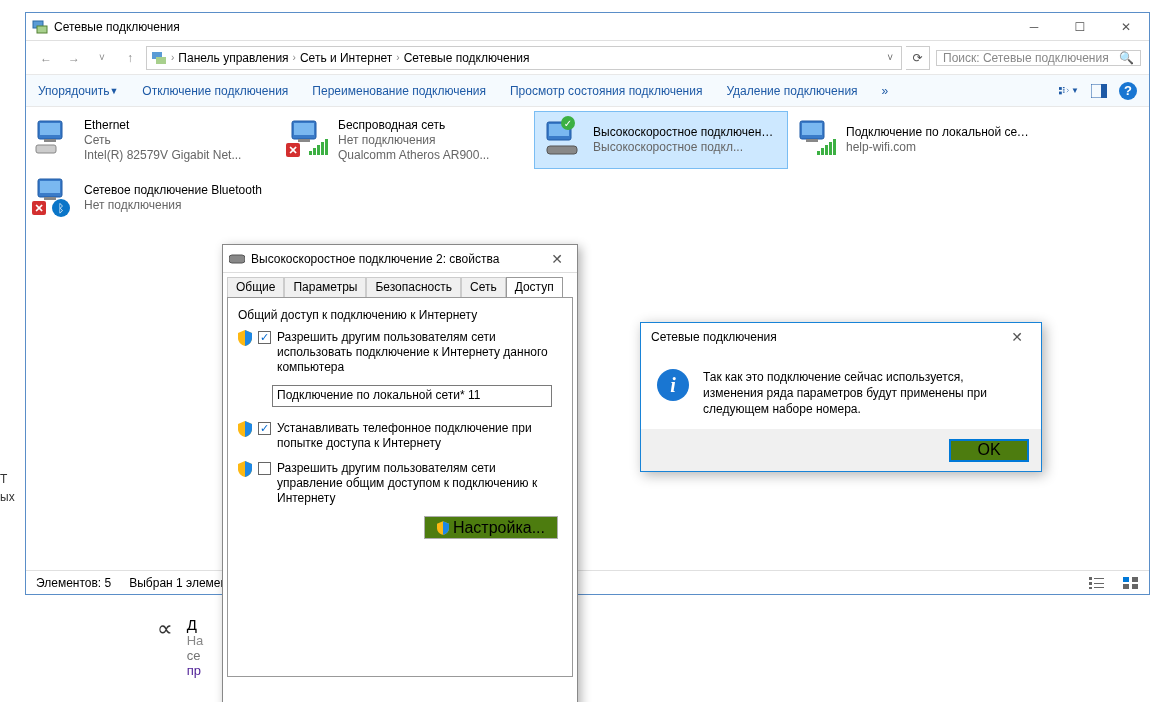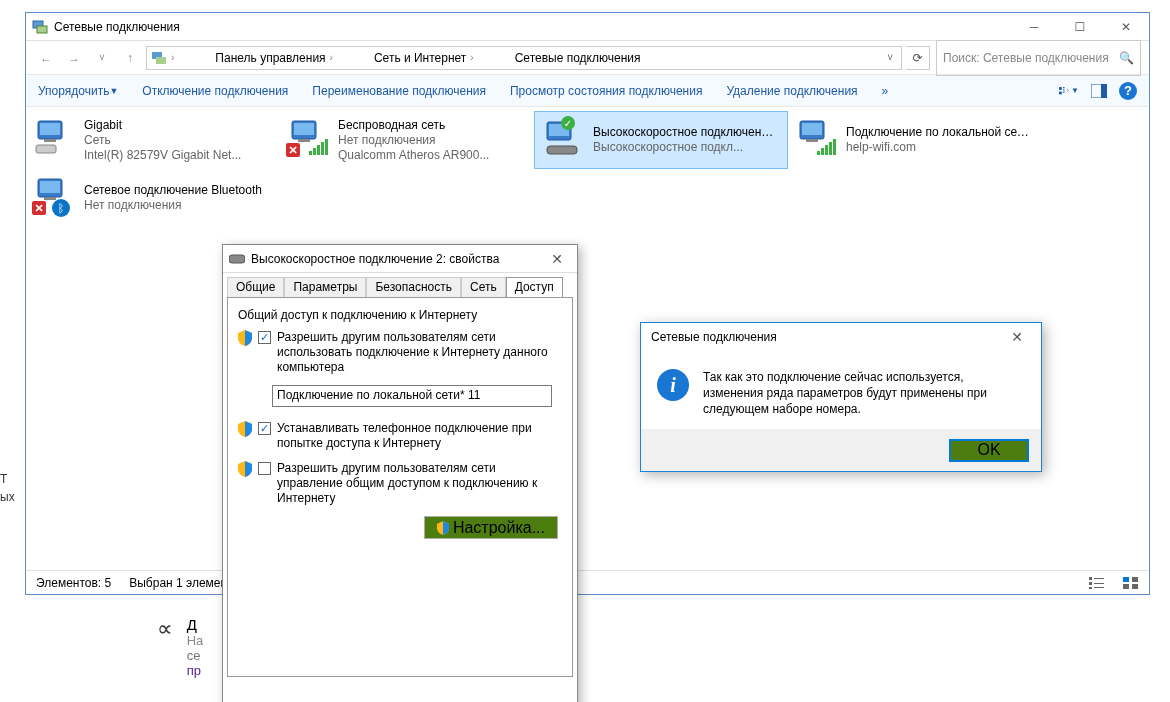--- a/index.html
+++ b/index.html
@@ -12,25 +12,25 @@
 .titlebar { height: 28px; display: flex; align-items: center; background: #fff; border-bottom: 1px solid #e0e0e0; }
 .titlebar-icon { width: 16px; height: 16px; margin: 0 6px; }
 .titlebar-title { flex: 1; font-size: 12px; }
 .win-btns { display: flex; }
 .win-btn { width: 46px; height: 28px; display: flex; align-items: center; justify-content: center; color: #555; }
 
 
 .addrrow { height: 34px; display: flex; align-items: center; padding: 0 8px; gap: 4px; border-bottom: 1px solid #e8e8e8; }
 .nav-arrow { width: 24px; height: 24px; display: flex; align-items: center; justify-content: center; color: #888; }
 .addrbox { flex: 1; height: 24px; border: 1px solid #ccc; display: flex; align-items: center; padding: 0 4px; gap: 4px; }
-.crumb { display: flex; align-items: center; gap: 4px; font-size: 12px; margin-left: 37px; }
+.crumb { display: flex; align-items: center; gap: 4px; font-size: 12px; }
 .crumb-sep { color: #888; font-size: 10px; }
 .addr-drop { color: #666; font-size: 10px; padding: 0 4px; }
 .refresh { width: 24px; height: 24px; border: 1px solid #ccc; border-left: none; display: flex; align-items: center; justify-content: center; color: #555; }
-.searchbox { width: 205px; height: 36px; border: 1px solid #ccc; display: flex; align-items: center; padding: 0 6px; justify-content: space-between; color: #888; margin-left: 2px; }
+.searchbox { width: 205px; height: 16px; border: 1px solid #ccc; display: flex; align-items: center; padding: 0 6px; justify-content: space-between; color: #888; margin-left: 2px; }
 
 
 .toolbar { height: 32px; display: flex; align-items: center; padding: 0 12px; gap: 24px; border-bottom: 1px solid #e8e8e8; background: #f5fafe; }
 .tool { color: #1e5aa6; font-size: 12px; display: flex; align-items: center; }
 .tool-spacer { flex: 1; }
 .tool-right { display: flex; align-items: center; gap: 10px; }
 .tool-ico { width: 20px; height: 20px; display: flex; align-items: center; justify-content: center; color: #1e5aa6; }
 .help-ico { width: 18px; height: 18px; border-radius: 50%; background: #1976d2; color: #fff; font-weight: bold; display: flex; align-items: center; justify-content: center; font-size: 13px; }
 
 
@@ -195,21 +195,21 @@
     <div class="conn">
       <div class="conn-icon netpcicon">
         <svg width="40" height="40" viewBox="0 0 40 40">
             <rect x="4" y="4" width="24" height="18" rx="2" fill="#3a7bc8" stroke="#1e5aa6"></rect>
             <rect x="6" y="6" width="20" height="12" fill="#7ab8f0"></rect>
             <rect x="10" y="22" width="12" height="3" fill="#888"></rect>
             <rect x="2" y="28" width="20" height="8" rx="2" fill="#ccc" stroke="#888"></rect>
           </svg>
       </div>
       <div class="conn-lines">
-        <div>Gigabit</div>
+        <div>Ethernet</div>
         <div class="conn-sub">Сеть</div>
         <div class="conn-sub">Intel(R) 82579V Gigabit Net...</div>
       </div>
     </div>
 
     <div class="conn">
       <div class="conn-icon netpcicon">
         <svg width="40" height="40" viewBox="0 0 40 40">
             <rect x="4" y="4" width="24" height="18" rx="2" fill="#3a7bc8" stroke="#1e5aa6"></rect>
             <rect x="6" y="6" width="20" height="12" fill="#7ab8f0"></rect>

